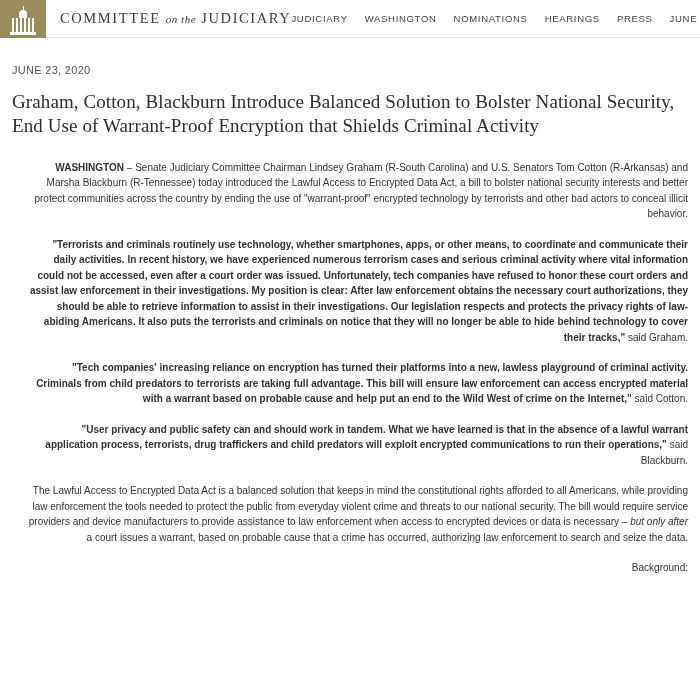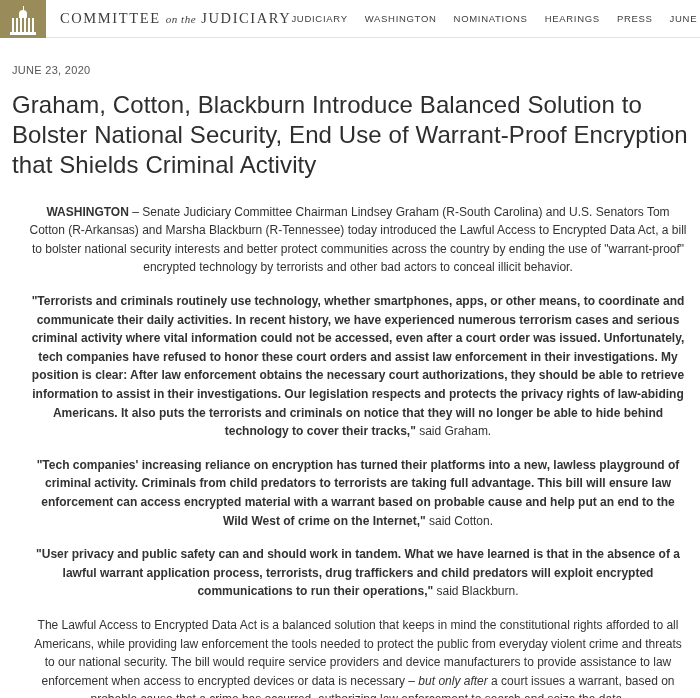--- a/index.html
+++ b/index.html
@@ -100,34 +100,34 @@
   .content {
     padding: 26px 12px 10px 12px;
   }
   .date {
     font-size: 11px;
     color: #555;
     letter-spacing: 0.3px;
     margin-bottom: 14px;
   }
   h1.page-title {
-    font-family: Liberation Sans, sans-serif;
+    font-family: Liberation Serif, serif;
     font-weight: 400;
-    font-size: 24px;
+    font-size: 19px;
     line-height: 1.26;
     color: #2e2e2e;
     margin: 0 0 22px 0;
     letter-spacing: 0.1px;
   }
   p.body-text {
-    font-size: 12px;
+    font-size: 10px;
     line-height: 1.55;
     color: #333;
     margin: 0 0 15px 16px;
-    text-align: center;
+    text-align: right;
   }
   p.body-text b, p.body-text strong { font-weight: bold; }
   p.body-text i, p.body-text em { font-style: italic; }
 </style>
 </head>
 <body>
 
 <div class="site-header">
   <div class="logo-block">
     <span class="capitol">

